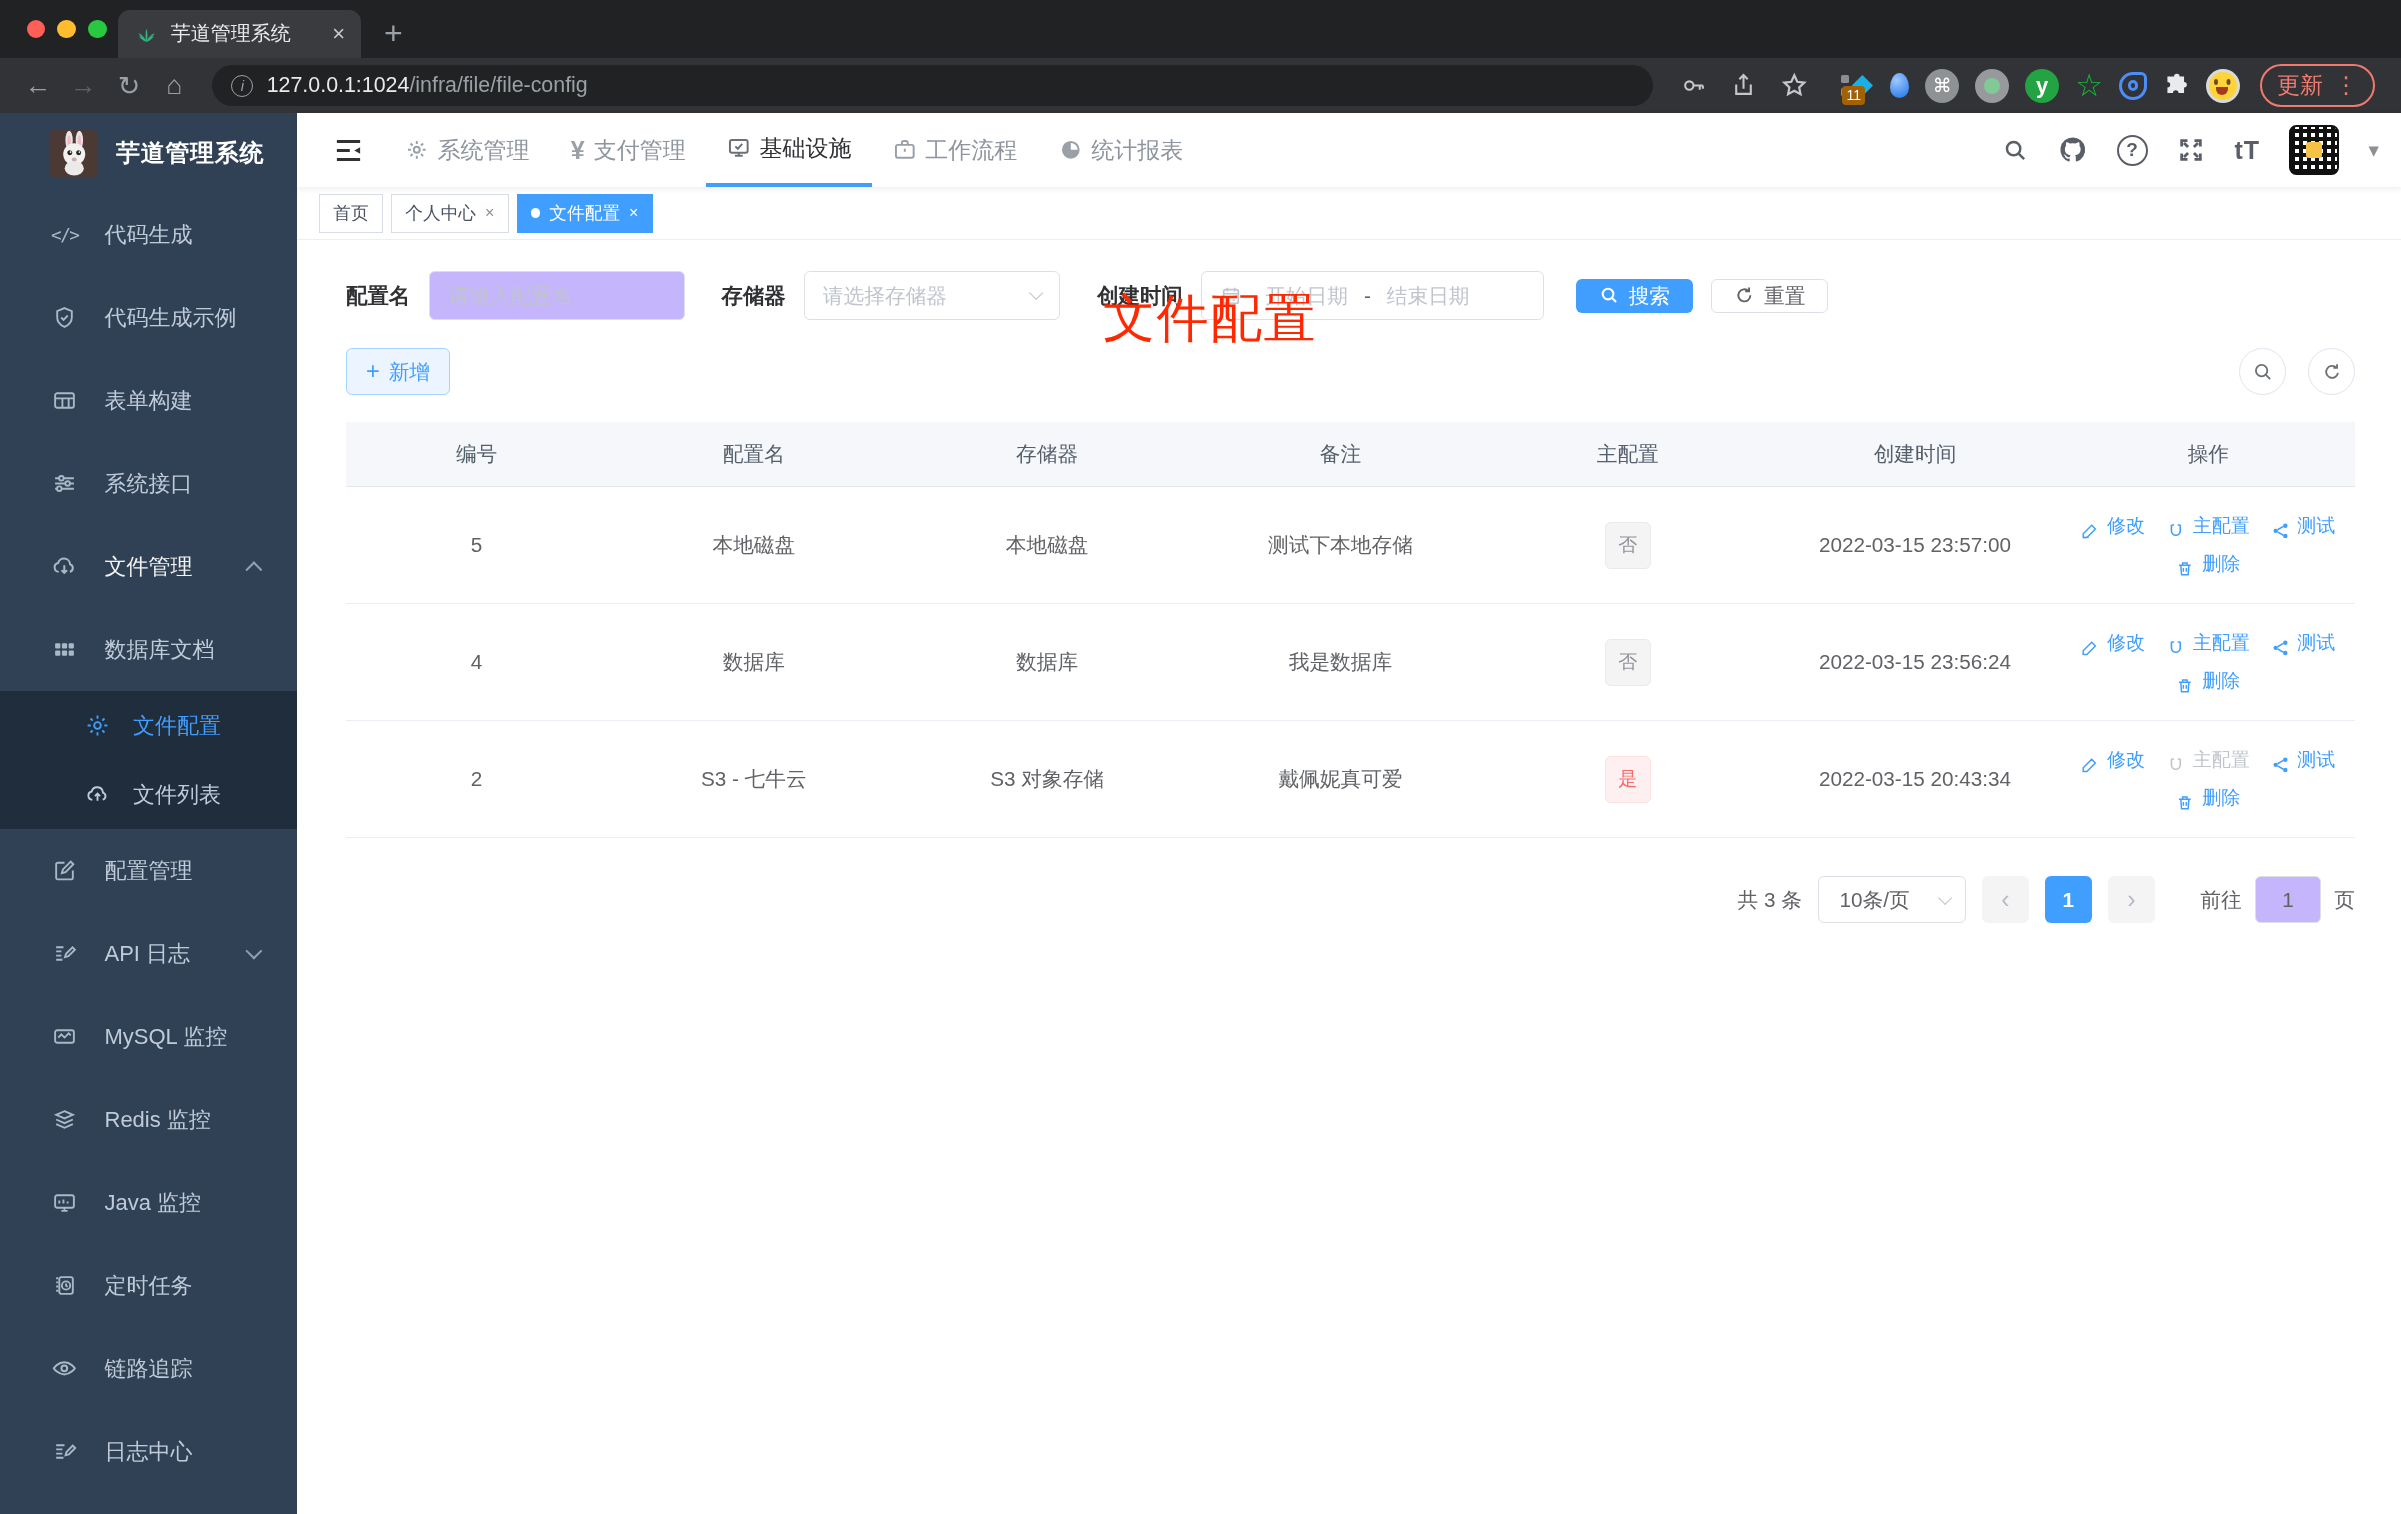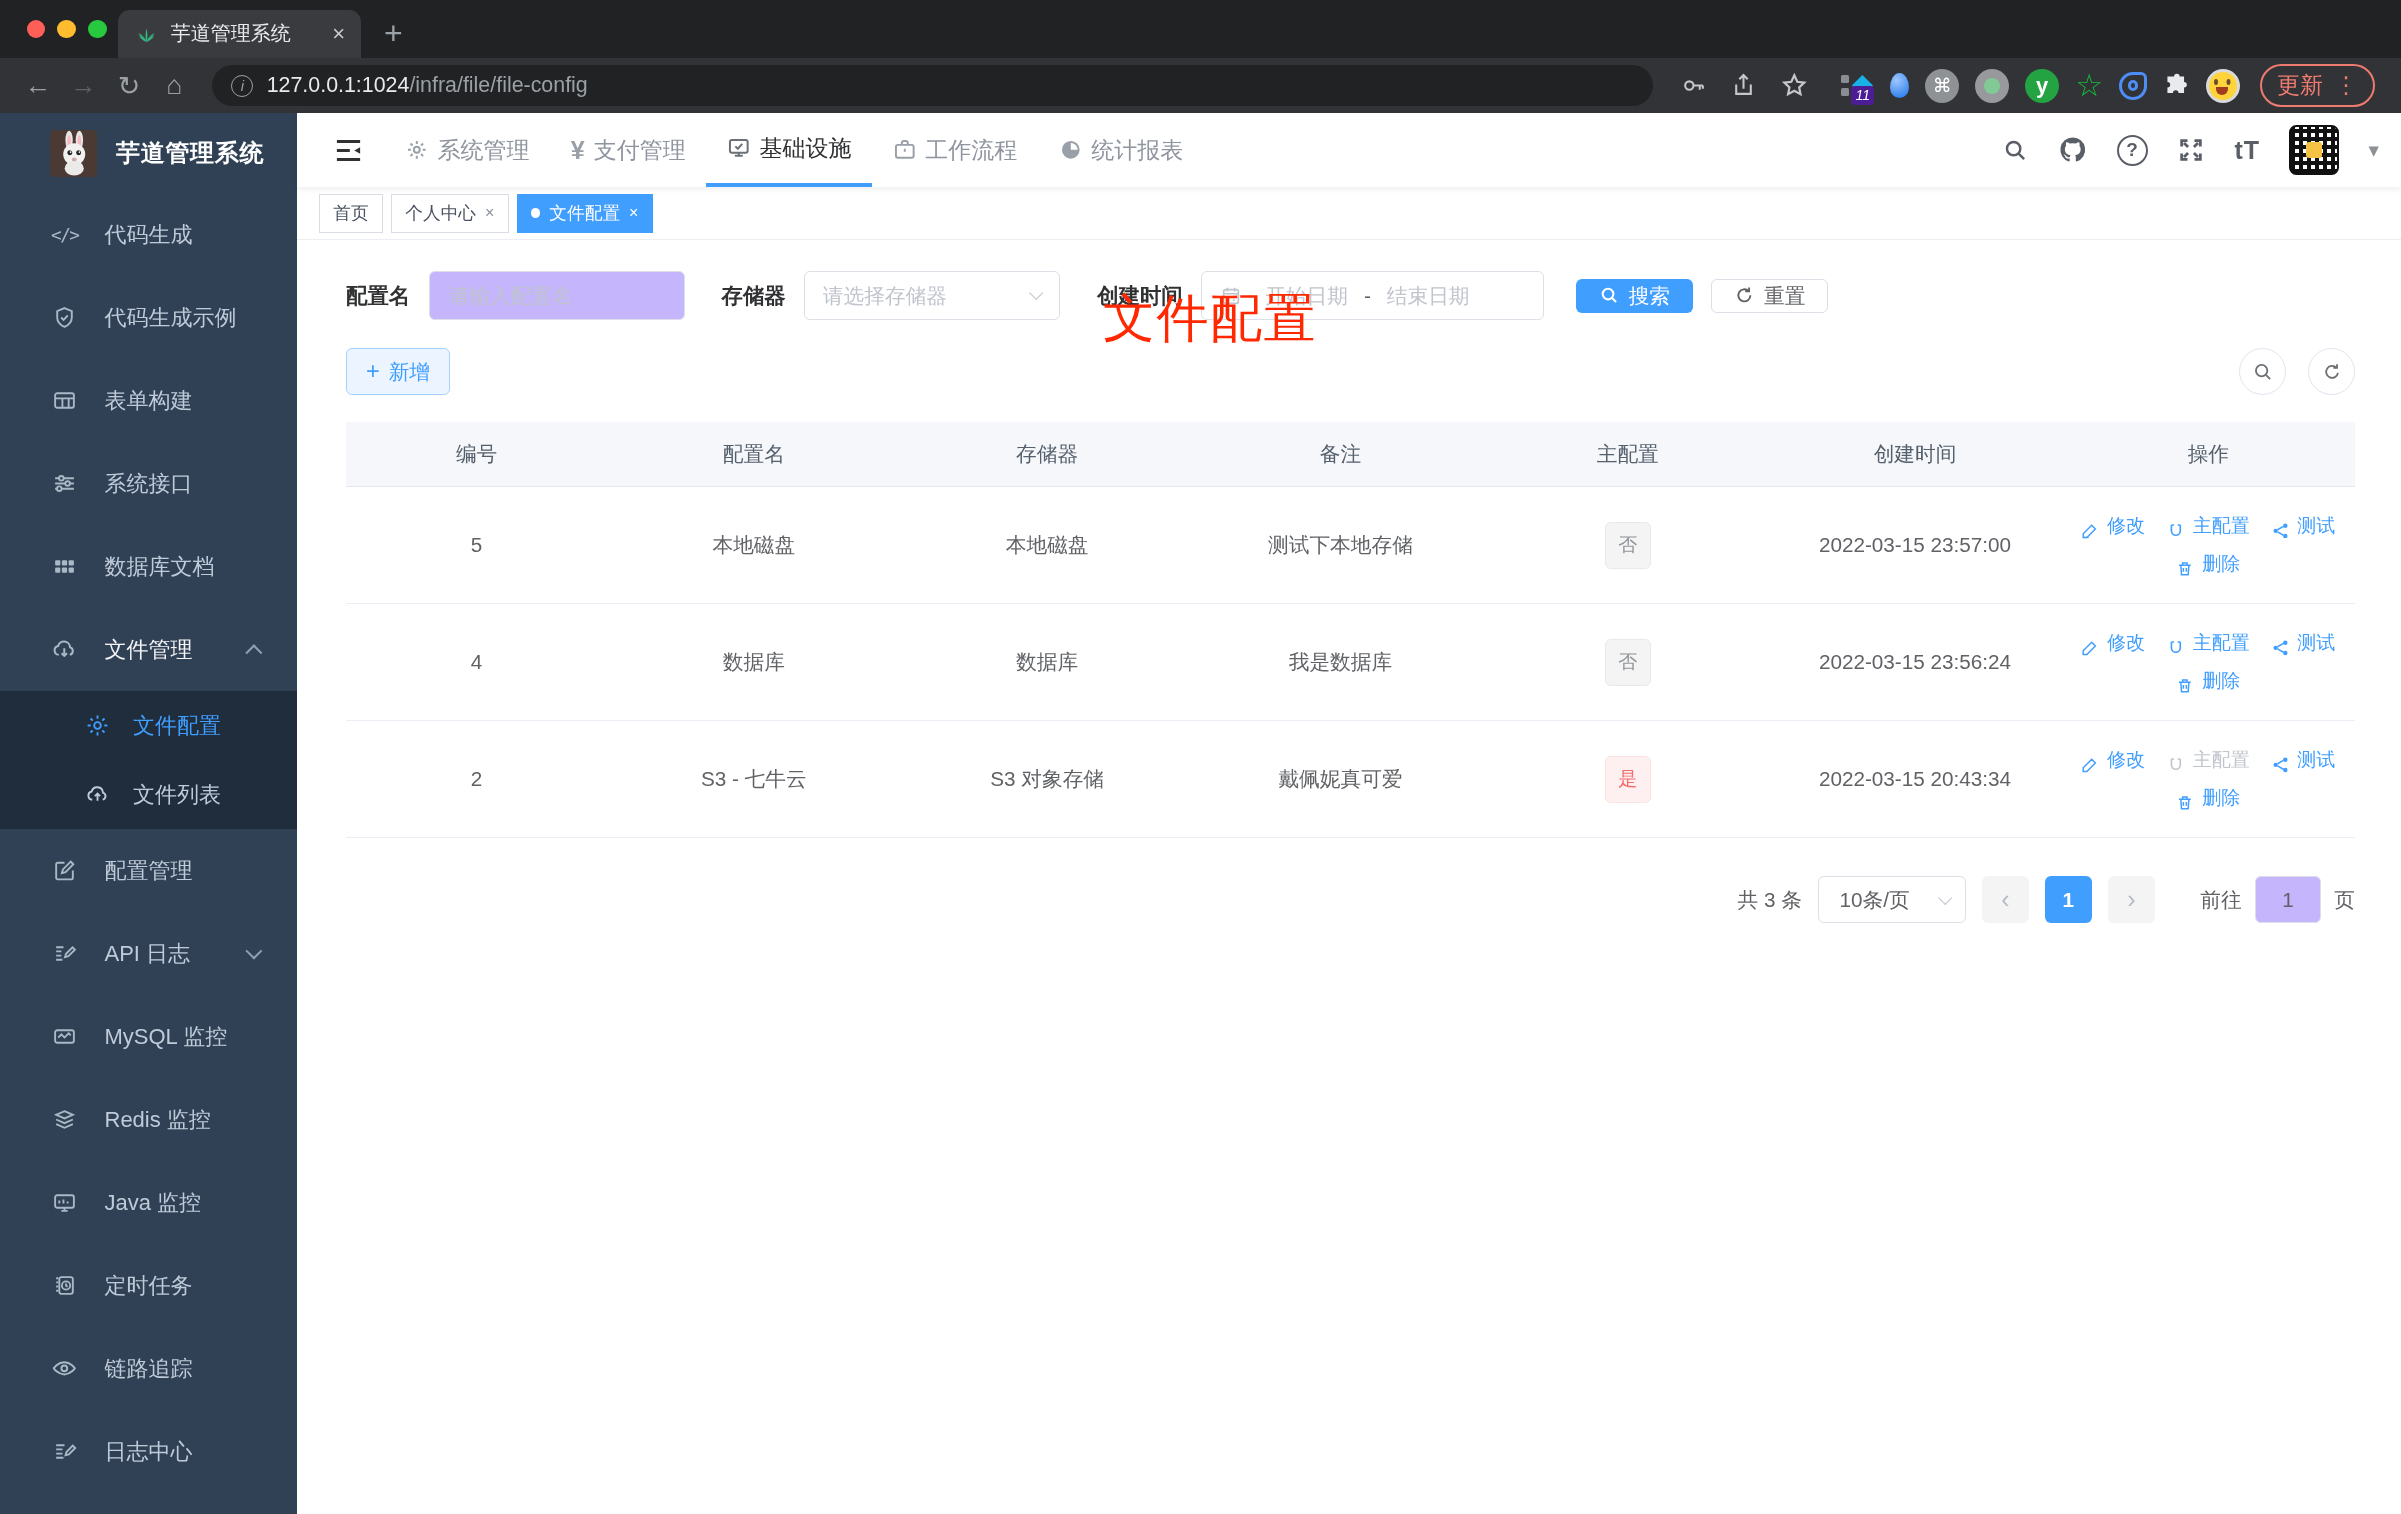--- a/index.html
+++ b/index.html
@@ -21,22 +21,22 @@
   .nav-ic { color:#9aa0a6; font-size:26.6px; width:38px; text-align:center; }
   .nav-ic.dim { color:#5f6368; }
   .urlbar { flex:1; height:41px; background:#212224; border-radius:20.7px; margin:0 11.8px;
     display:flex; align-items:center; gap:13.3px; padding:0 19px; font-size:21.4px; }
   .info-ic { width:22px; height:22px; border:1.5px solid #9aa0a6; border-radius:50%; color:#9aa0a6;
     font-size:14.8px; display:flex; align-items:center; justify-content:center; font-style:italic; }
   .url-host { color:#e8eaed; } .url-path { color:#9aa0a6; }
   .tb-svg { color:#c3c6ca; margin:0 8.9px; }
   .exts { display:flex; align-items:center; gap:16px; margin-left:11.8px; }
   .ext { position:relative; display:flex; align-items:center; justify-content:center; }
-  .ext-badge { position:absolute; left:15px; top:19px; background:#4c1d95; color:#fff; font-size:14px;
-    padding:1.5px 4.4px; border-radius:3.7px;font-style:italic; }
+  .ext-badge { position:absolute; left:6px; top:19px; background:#a16207; color:#fff; font-size:14px;
+    padding:1.5px 4.4px; border-radius:3.7px; }
   .sq { width:8px; height:8px; background:#8a8d91; border-radius:1.5px; }
   .diamond { width:14.8px; height:14.8px; background:#18b1e7; transform:rotate(45deg); margin-left:3px; }
   .drop { width:19px; height:25px; background:radial-gradient(circle at 35% 30%,#9ec7ff,#1a73e8);
     border-radius:50% 50% 50% 50% / 58% 58% 42% 42%; }
   .circ { width:34px; height:34px; border-radius:50%; display:flex; align-items:center; justify-content:center; }
   .circ.gray { background:#8f9295; color:#fff; font-size:19px; }
   .circ.gray2 { background:#97999c; } .innerdot { width:16px; height:16px; border-radius:50%; background:#81c995; } .ygreen { width:34px; height:34px; border-radius:50%; background:#23a341;
     color:#fff; font-size:22px; font-weight:700; display:flex; align-items:center; justify-content:center; }
   .star-g { color:#12c03a; font-size:31px; line-height:1; }
   .eye-b { width:28px; height:28px; border:3.7px solid #4c8df6; border-radius:50% 5.9px 50% 50%; position:relative; }
@@ -286,42 +286,42 @@
       <span class="mi-ic">
         <svg width="25" height="25" viewBox="0 0 24 24" fill="none" stroke="currentColor" stroke-width="1.8">
             <path d="M3 7h18M3 12h18M3 17h18"></path>
             <circle cx="9" cy="7" r="2.2" fill="#304156"></circle>
             <circle cx="15" cy="12" r="2.2" fill="#304156"></circle>
             <circle cx="7" cy="17" r="2.2" fill="#304156"></circle>
           </svg>
       </span>
       <span>系统接口</span>
     </div>
+    <div class="menu-item bright">
+      <span class="mi-ic">
+        <svg width="26.6" height="26.6" viewBox="0 0 24 24" fill="none" stroke="currentColor" stroke-width="1.8">
+            <path d="M7 17a4 4 0 01-.6-7.9 5.5 5.5 0 0110.8 1A3.6 3.6 0 0117 17"></path>
+            <path d="M12 11v7M9.5 15.5L12 18l2.5-2.5"></path>
+          </svg>
+      </span>
+      <span>文件管理</span>
+      <span class="chev up"></span>
+    </div>
     <div class="menu-item">
       <span class="mi-ic">
         <svg width="25" height="25" viewBox="0 0 24 24" fill="currentColor">
             <rect x="3" y="6" width="5" height="5" rx="1"></rect>
             <rect x="9.5" y="6" width="5" height="5" rx="1"></rect>
             <rect x="16" y="6" width="5" height="5" rx="1"></rect>
             <rect x="3" y="13" width="5" height="5" rx="1"></rect>
             <rect x="9.5" y="13" width="5" height="5" rx="1"></rect>
             <rect x="16" y="13" width="5" height="5" rx="1"></rect>
           </svg>
       </span>
       <span>数据库文档</span>
-    </div>
-    <div class="menu-item bright">
-      <span class="mi-ic">
-        <svg width="26.6" height="26.6" viewBox="0 0 24 24" fill="none" stroke="currentColor" stroke-width="1.8">
-            <path d="M7 17a4 4 0 01-.6-7.9 5.5 5.5 0 0110.8 1A3.6 3.6 0 0117 17"></path>
-            <path d="M12 11v7M9.5 15.5L12 18l2.5-2.5"></path>
-          </svg>
-      </span>
-      <span>文件管理</span>
-      <span class="chev up"></span>
     </div>
     <div class="submenu">
       <div class="sub-item active">
         <span class="mi-ic">
           <svg width="25" height="25" viewBox="0 0 24 24" fill="none" stroke="#409eff" stroke-width="1.8">
               <circle cx="12" cy="12" r="3.2"></circle>
               <path d="M12 2.5v3M12 18.5v3M2.5 12h3M18.5 12h3M5.3 5.3l2.1 2.1M16.6 16.6l2.1 2.1M18.7 5.3l-2.1 2.1M7.4 16.6l-2.1 2.1"></path>
             </svg>
         </span>
         <span>文件配置</span>

